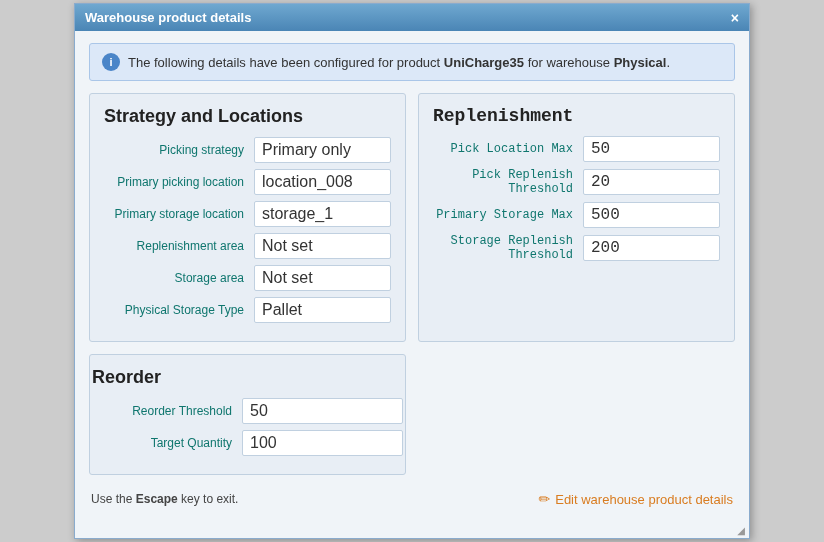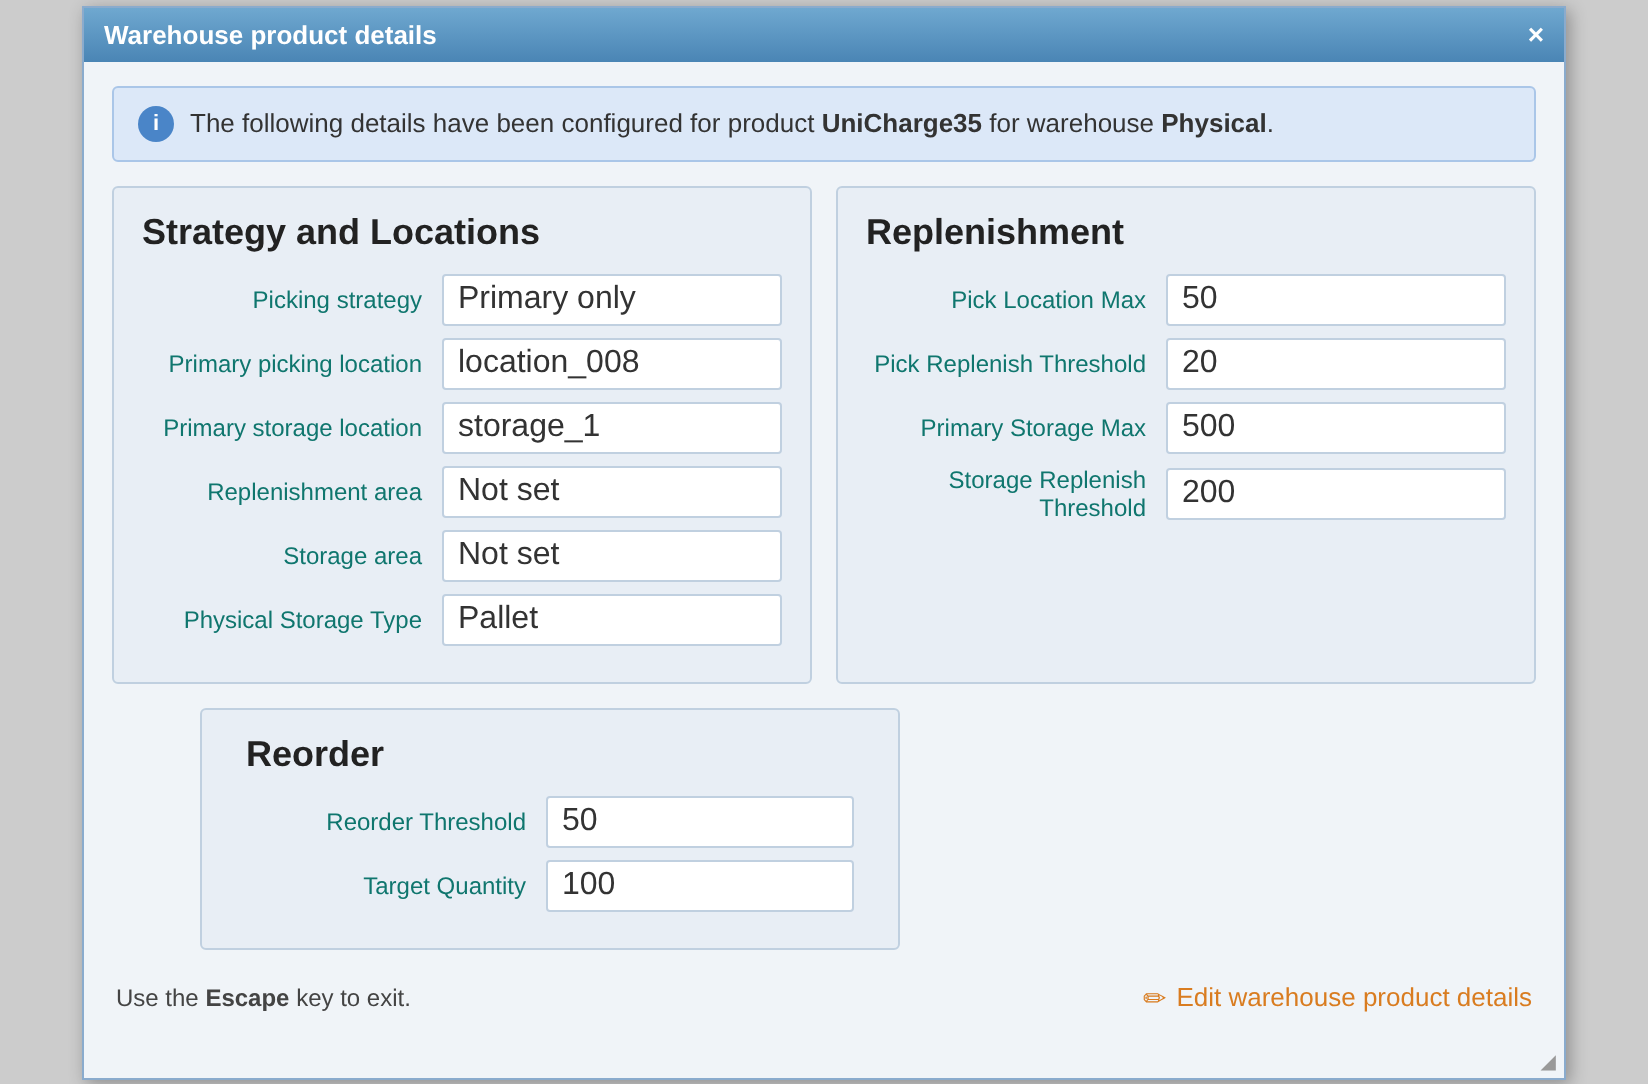--- a/index.html
+++ b/index.html
@@ -8,21 +8,21 @@
       font-size: 13px;
       background: #ccc;
       display: flex;
       align-items: center;
       justify-content: center;
       width: 824px;
       height: 542px;
       overflow: hidden;
     }
     .dialog {
-      width: 742px;
+      width: 676px;
       background: #f0f4f8;
       border: 1px solid #8aabcd;
       box-shadow: 2px 2px 8px rgba(0,0,0,0.3);
     }
     .dialog-title-bar {
       background: linear-gradient(to bottom, #6fa8d0, #4a85b5);
       color: white;
       padding: 6px 10px;
       display: flex;
       justify-content: space-between;
@@ -76,20 +76,21 @@
       background: #e8eef5;
       border: 1px solid #c0d0e0;
       border-radius: 3px;
       padding: 12px 14px;
     }
     .panel-left {
       flex: 1;
     }
     .panel-right {
       flex: 1;
+      font-family: Liberation Mono, monospace;
     }
     .panel-title {
       font-weight: bold;
       font-size: 18px;
       color: #222;
       margin-bottom: 10px;
     }
     .field-row {
       display: flex;
       align-items: center;
@@ -109,23 +110,22 @@
       padding: 3px 7px;
       flex: 1;
       font-size: 16px;
       color: #333;
       min-height: 22px;
     }
     .reorder-panel {
       background: #e8eef5;
       border: 1px solid #c0d0e0;
       border-radius: 3px;
-      padding: 12px 22px;
+      padding: 12px 2px;
       width: calc(50% - 6px);
-      margin-left: 44px;
     }
     .bottom-bar {
       display: flex;
       justify-content: space-between;
       align-items: center;
       padding: 6px 2px 4px 2px;
       text-align: center;
     }
     .escape-hint {
       font-size: 12px;

